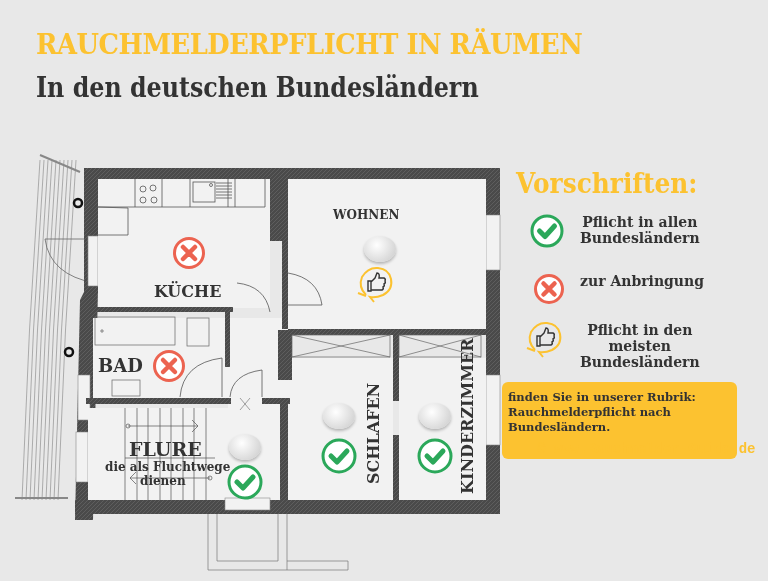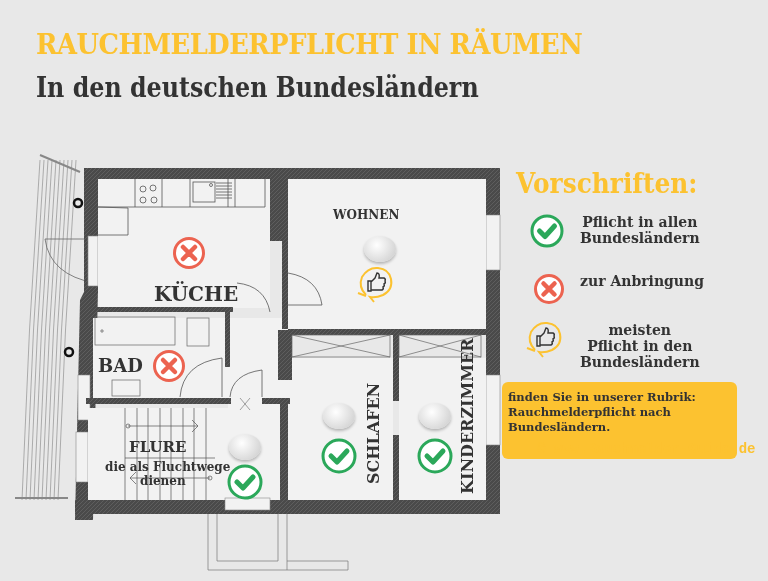--- a/index.html
+++ b/index.html
@@ -140,36 +140,36 @@
 
 <div class="icon" style="left:364px;top:236px;width:32px;height:26px;border-radius:50%;background:radial-gradient(circle at 40% 35%,#ffffff,#c8c8c8);box-shadow:0 2px 3px rgba(0,0,0,0.25);"></div>
 <div class="icon" style="left:229px;top:434px;width:32px;height:26px;border-radius:50%;background:radial-gradient(circle at 40% 35%,#ffffff,#c8c8c8);box-shadow:0 2px 3px rgba(0,0,0,0.25);"></div>
 <div class="icon" style="left:323px;top:403px;width:32px;height:26px;border-radius:50%;background:radial-gradient(circle at 40% 35%,#ffffff,#c8c8c8);box-shadow:0 2px 3px rgba(0,0,0,0.25);"></div>
 <div class="icon" style="left:419px;top:403px;width:32px;height:26px;border-radius:50%;background:radial-gradient(circle at 40% 35%,#ffffff,#c8c8c8);box-shadow:0 2px 3px rgba(0,0,0,0.25);"></div>
 
 <svg class="icon" style="left:172px;top:236px" width="34" height="34" viewBox="0 0 34 34">
   <circle cx="17" cy="17" r="14.5" fill="#fff" stroke="#ec6350" stroke-width="3"></circle>
   <path d="M11 11 L23 23 M23 11 L11 23" stroke="#ec6350" stroke-width="4.5" stroke-linecap="round"></path>
 </svg>
-<div class="room-label" style="left:154px;top:282px;font-size:20px;text-align:center;">KÜCHE</div>
+<div class="room-label" style="left:154px;top:282px;font-size:16px;text-align:center;">KÜCHE</div>
 
 <div class="room-label" style="left:333px;top:208px;font-size:12px;">WOHNEN</div>
 <svg class="icon" style="left:356px;top:265px" width="42" height="38" viewBox="0 0 42 38">
   <path d="M10 30 Q2 22 6 12 Q12 2 22 3 Q33 4 35 14 Q37 25 27 30 Q20 33 14 32 L18 37" stroke="#fcc230" stroke-width="2" fill="none"></path>
   <path d="M2 28 L10 31" stroke="#fcc230" stroke-width="2"></path>
   <path d="M12 16 L15 16 L15 26 L12 26 Z M15 17 L19 13 L21 8 Q24 8 23 13 L28 13 Q30 14 29 16 Q30 18 28 19 Q29 21 27 22 Q28 24 26 25 L15 25" stroke="#333" stroke-width="1.4" fill="none"></path>
 </svg>
 
 <div class="room-label" style="left:98px;top:355px;font-size:18px;">BAD</div>
 <svg class="icon" style="left:152px;top:349px" width="34" height="34" viewBox="0 0 34 34">
   <circle cx="17" cy="17" r="14.5" fill="#fff" stroke="#ec6350" stroke-width="3"></circle>
   <path d="M11 11 L23 23 M23 11 L11 23" stroke="#ec6350" stroke-width="4.5" stroke-linecap="round"></path>
 </svg>
 
-<div class="room-label" style="left:129px;top:438px;font-size:15px;">FLURE</div>
+<div class="room-label" style="left:129px;top:438px;font-size:19px;">FLURE</div>
 <div class="room-label" style="left:105px;top:460px;font-size:12px;text-align:center;">die als Fluchtwege</div>
 <div class="room-label" style="left:140px;top:474px;font-size:12px;">dienen</div>
 <svg class="icon" style="left:226px;top:463px" width="38" height="38" viewBox="0 0 38 38">
   <circle cx="19" cy="19" r="16" fill="#fff" stroke="#2ba85a" stroke-width="3"></circle>
   <path d="M11 19 L17 25 L27 14" stroke="#2ba85a" stroke-width="5" fill="none" stroke-linecap="round" stroke-linejoin="round"></path>
 </svg>
 
 <svg class="icon" style="left:320px;top:437px" width="38" height="38" viewBox="0 0 38 38">
   <circle cx="19" cy="19" r="16" fill="#fff" stroke="#2ba85a" stroke-width="3"></circle>
   <path d="M11 19 L17 25 L27 14" stroke="#2ba85a" stroke-width="5" fill="none" stroke-linecap="round" stroke-linejoin="round"></path>
@@ -200,22 +200,22 @@
 <div class="legend-item" style="top:273px;">
   <span>zur Anbringung</span>
 </div>
 
 <svg class="icon" style="left:524px;top:320px" width="44" height="38" viewBox="0 0 42 38">
   <path d="M10 30 Q2 22 6 12 Q12 2 22 3 Q33 4 35 14 Q37 25 27 30 Q20 33 14 32 L18 37" stroke="#fcc230" stroke-width="2" fill="none"></path>
   <path d="M2 28 L10 31" stroke="#fcc230" stroke-width="2"></path>
   <path d="M12 16 L15 16 L15 26 L12 26 Z M15 17 L19 13 L21 8 Q24 8 23 13 L28 13 Q30 14 29 16 Q30 18 28 19 Q29 21 27 22 Q28 24 26 25 L15 25" stroke="#333" stroke-width="1.4" fill="none"></path>
 </svg>
 <div class="legend-item" style="top:322px;">
+  <span>Pflicht in den</span>
   <span>meisten</span>
-  <span>Pflicht in den</span>
   <span>Bundesländern</span>
 </div>
 
 <div class="info-box">
   <span>finden Sie in unserer Rubrik:</span>
   <span>Rauchmelderpflicht nach</span>
   <span>Bundesländern.</span>
 </div>
 
 <div class="copyright">© www.Rauchmelder-Guide.de</div>

